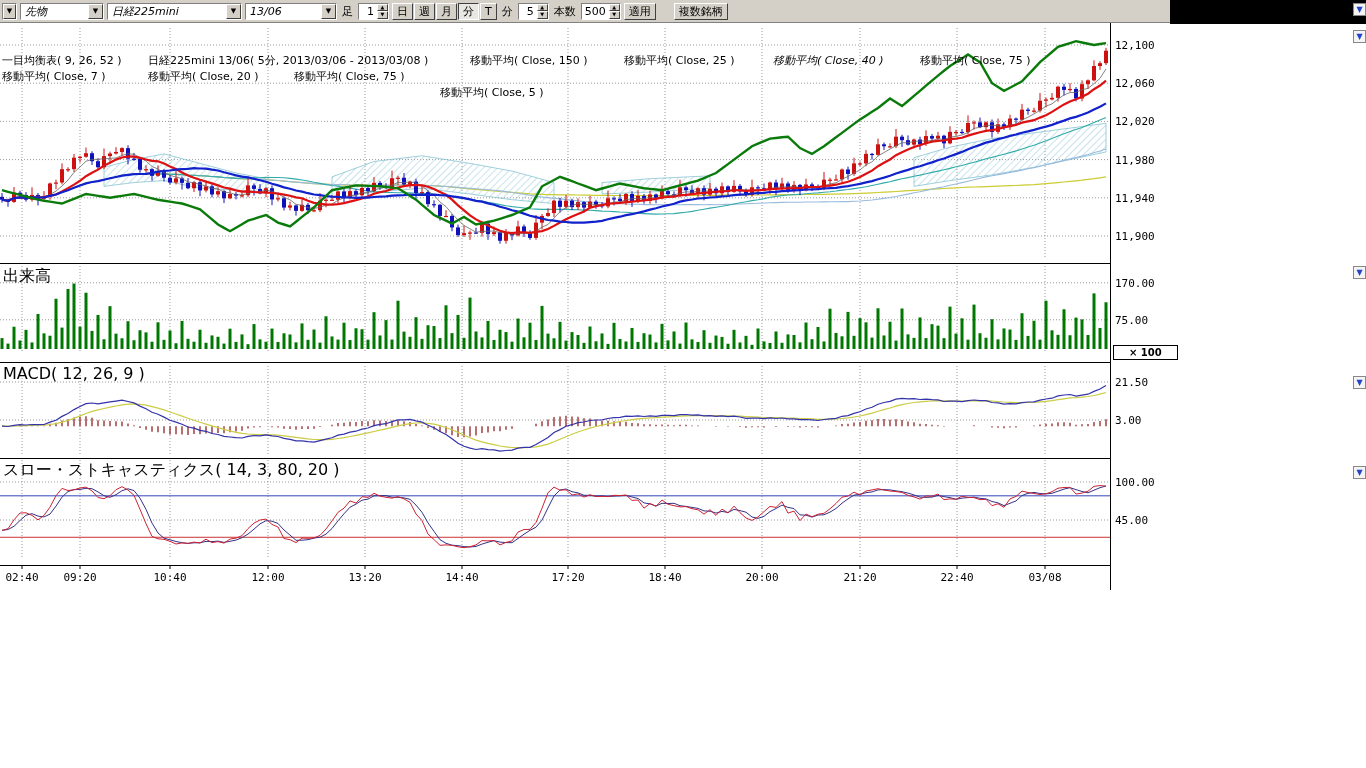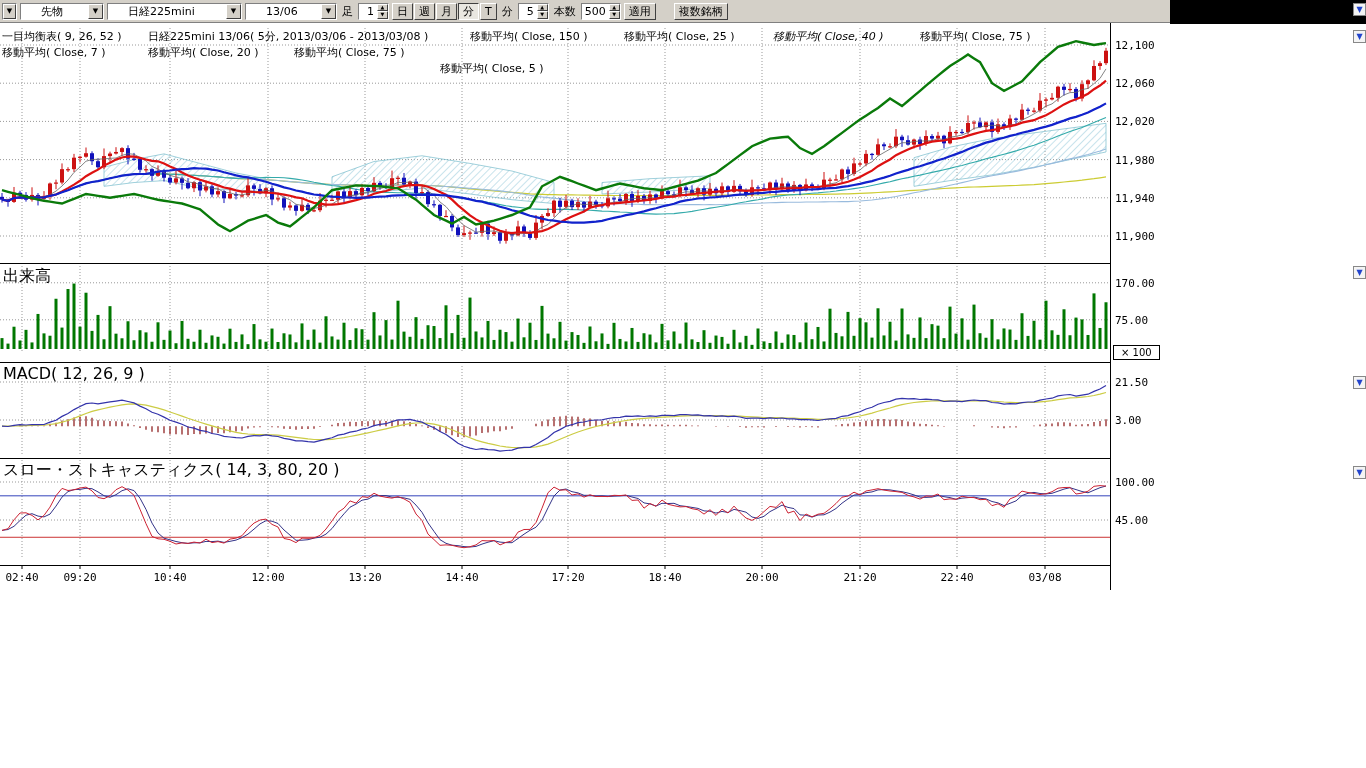--- a/index.html
+++ b/index.html
@@ -4,39 +4,39 @@
 <style>
   html,body{margin:0;padding:0;}
   body{width:1366px;height:768px;background:#fff;position:relative;overflow:hidden;
        font-family:"DejaVu Sans", sans-serif;}
   .toolbar{position:absolute;left:0;top:0;width:1170px;height:23px;background:#d4d0c8;
        border-bottom:1px solid #808080;display:flex;align-items:center;gap:3px;
        padding:0 2px;box-sizing:border-box;font-size:11px;}
   .black-strip{position:absolute;left:1170px;top:0;width:196px;height:24px;background:#000;}
   .combo{background:#fff;border:1px solid;border-color:#808080 #fff #fff #808080;height:17px;
        display:flex;align-items:center;box-sizing:border-box;}
-  .combo-text{padding:0 20px;flex:1;white-space:nowrap;overflow:hidden;}
+  .combo-text{padding:0 4px;flex:1;white-space:nowrap;overflow:hidden;font-style:italic;}
   .dd{width:15px;height:15px;background:#d4d0c8;border:1px solid;border-color:#fff #404040 #404040 #fff;
        display:flex;align-items:center;justify-content:center;font-size:7px;color:#000;box-sizing:border-box;}
   .tb-btn{background:#d4d0c8;border:1px solid;border-color:#fff #404040 #404040 #fff;height:17px;
        padding:0 4px;font-size:11px;display:flex;align-items:center;box-sizing:border-box;
        font-family:"DejaVu Sans", sans-serif;white-space:nowrap;}
   .tb-btn.active{border-color:#404040 #fff #fff #404040;background:#e9e7e1;}
   .tb-group{display:flex;gap:1px;}
   .tb-label{font-size:11px;padding:0 2px;white-space:nowrap;}
   .spin{background:#fff;border:1px solid;border-color:#808080 #fff #fff #808080;height:17px;
        display:flex;align-items:stretch;box-sizing:border-box;}
   .spin .val{padding:0 3px;min-width:12px;text-align:right;font-size:11px;line-height:15px;}
   .spin .ud{display:flex;flex-direction:column;width:11px;}
   .spin .ud div{flex:1;background:#d4d0c8;border:1px solid;border-color:#fff #404040 #404040 #fff;
        font-size:5px;line-height:5px;text-align:center;color:#000;box-sizing:border-box;}
   .panel-label{position:absolute;font-size:16px;color:#000;white-space:nowrap;z-index:5;}
-  .legend-item{position:absolute;font-size:11px;color:#000;white-space:nowrap;z-index:5;}
+  .legend-item{position:absolute;font-size:11px;color:#000;white-space:nowrap;z-index:5;margin-top:24px;}
   .mult-box{position:absolute;font-size:10px;color:#000;border:1px solid #000;background:#fff;
-       padding:0 7px;line-height:13px;z-index:5;}
+       padding:0 15px;line-height:13px;z-index:5;font-weight:bold;}
   .scroll-btn{position:absolute;width:13px;height:13px;background:#f4f4f4;border:1px solid #888;
        color:#2244cc;font-size:8px;line-height:12px;text-align:center;z-index:6;box-sizing:border-box;}
   #chart{position:absolute;left:0;top:0;z-index:1;}
 </style>
 </head>
 <body>
 
 <svg id="chart" width="1366" height="768">
     <defs>
       <clipPath id="clipMain">

